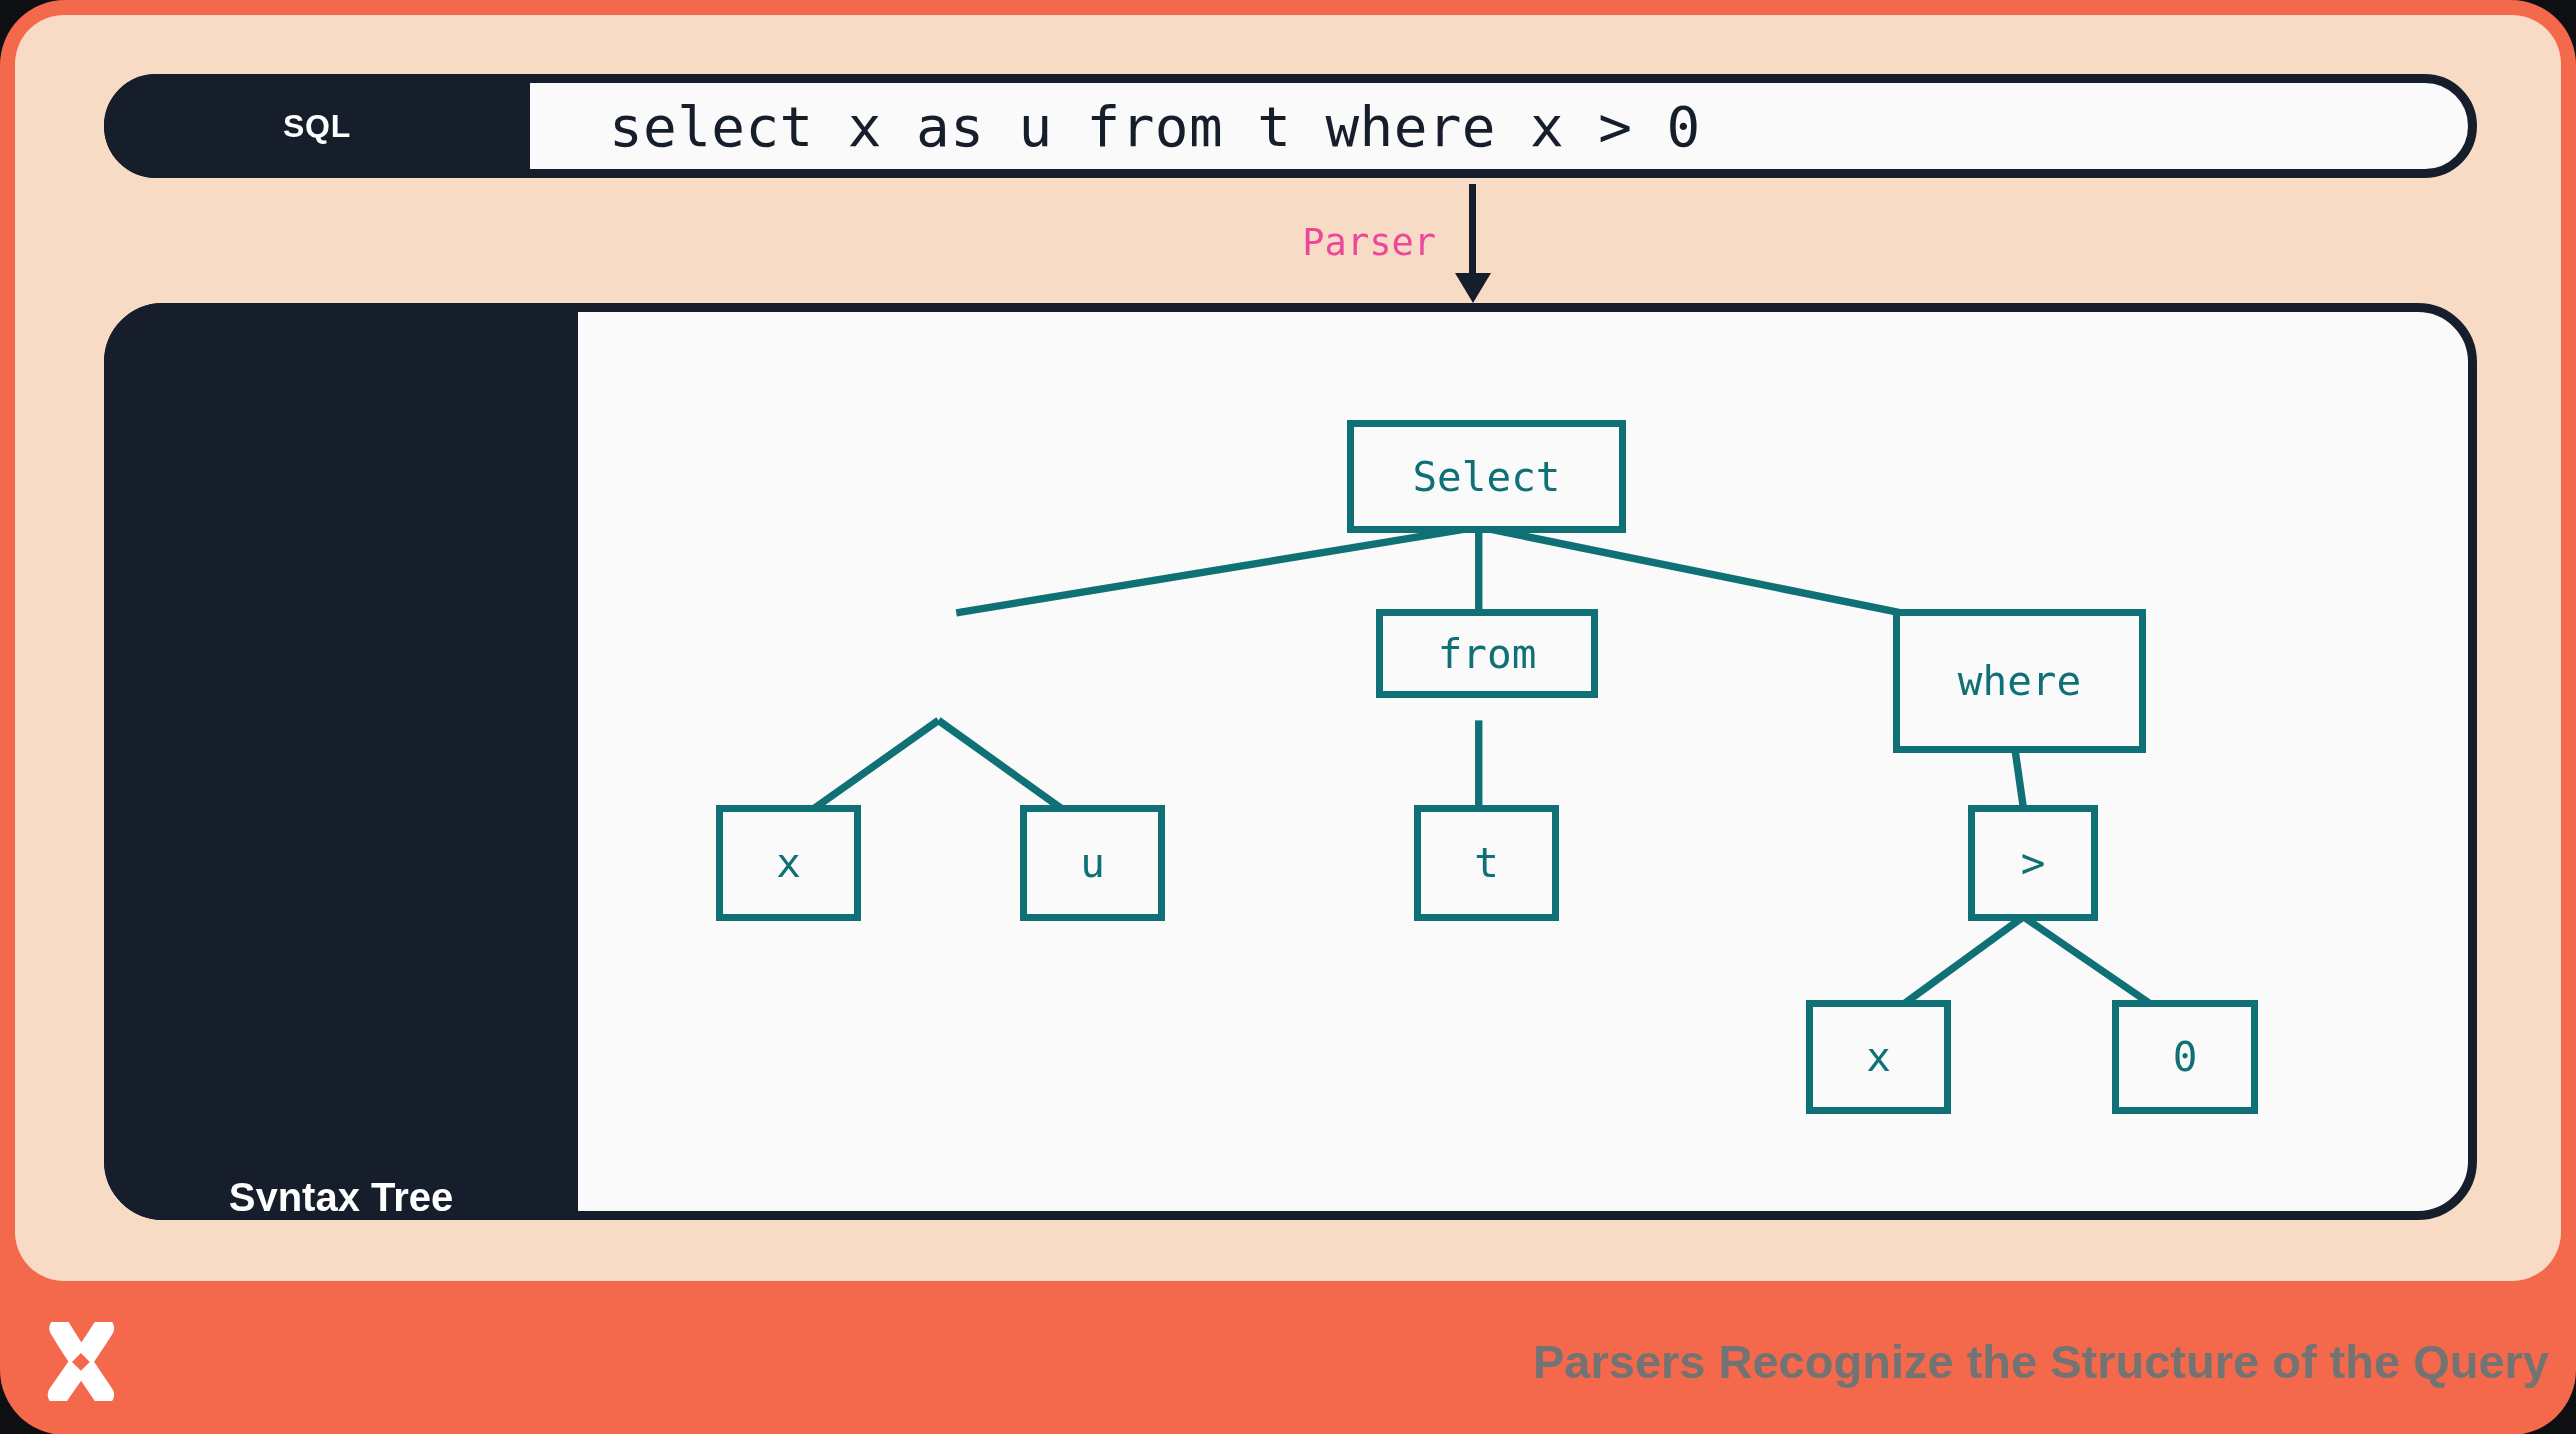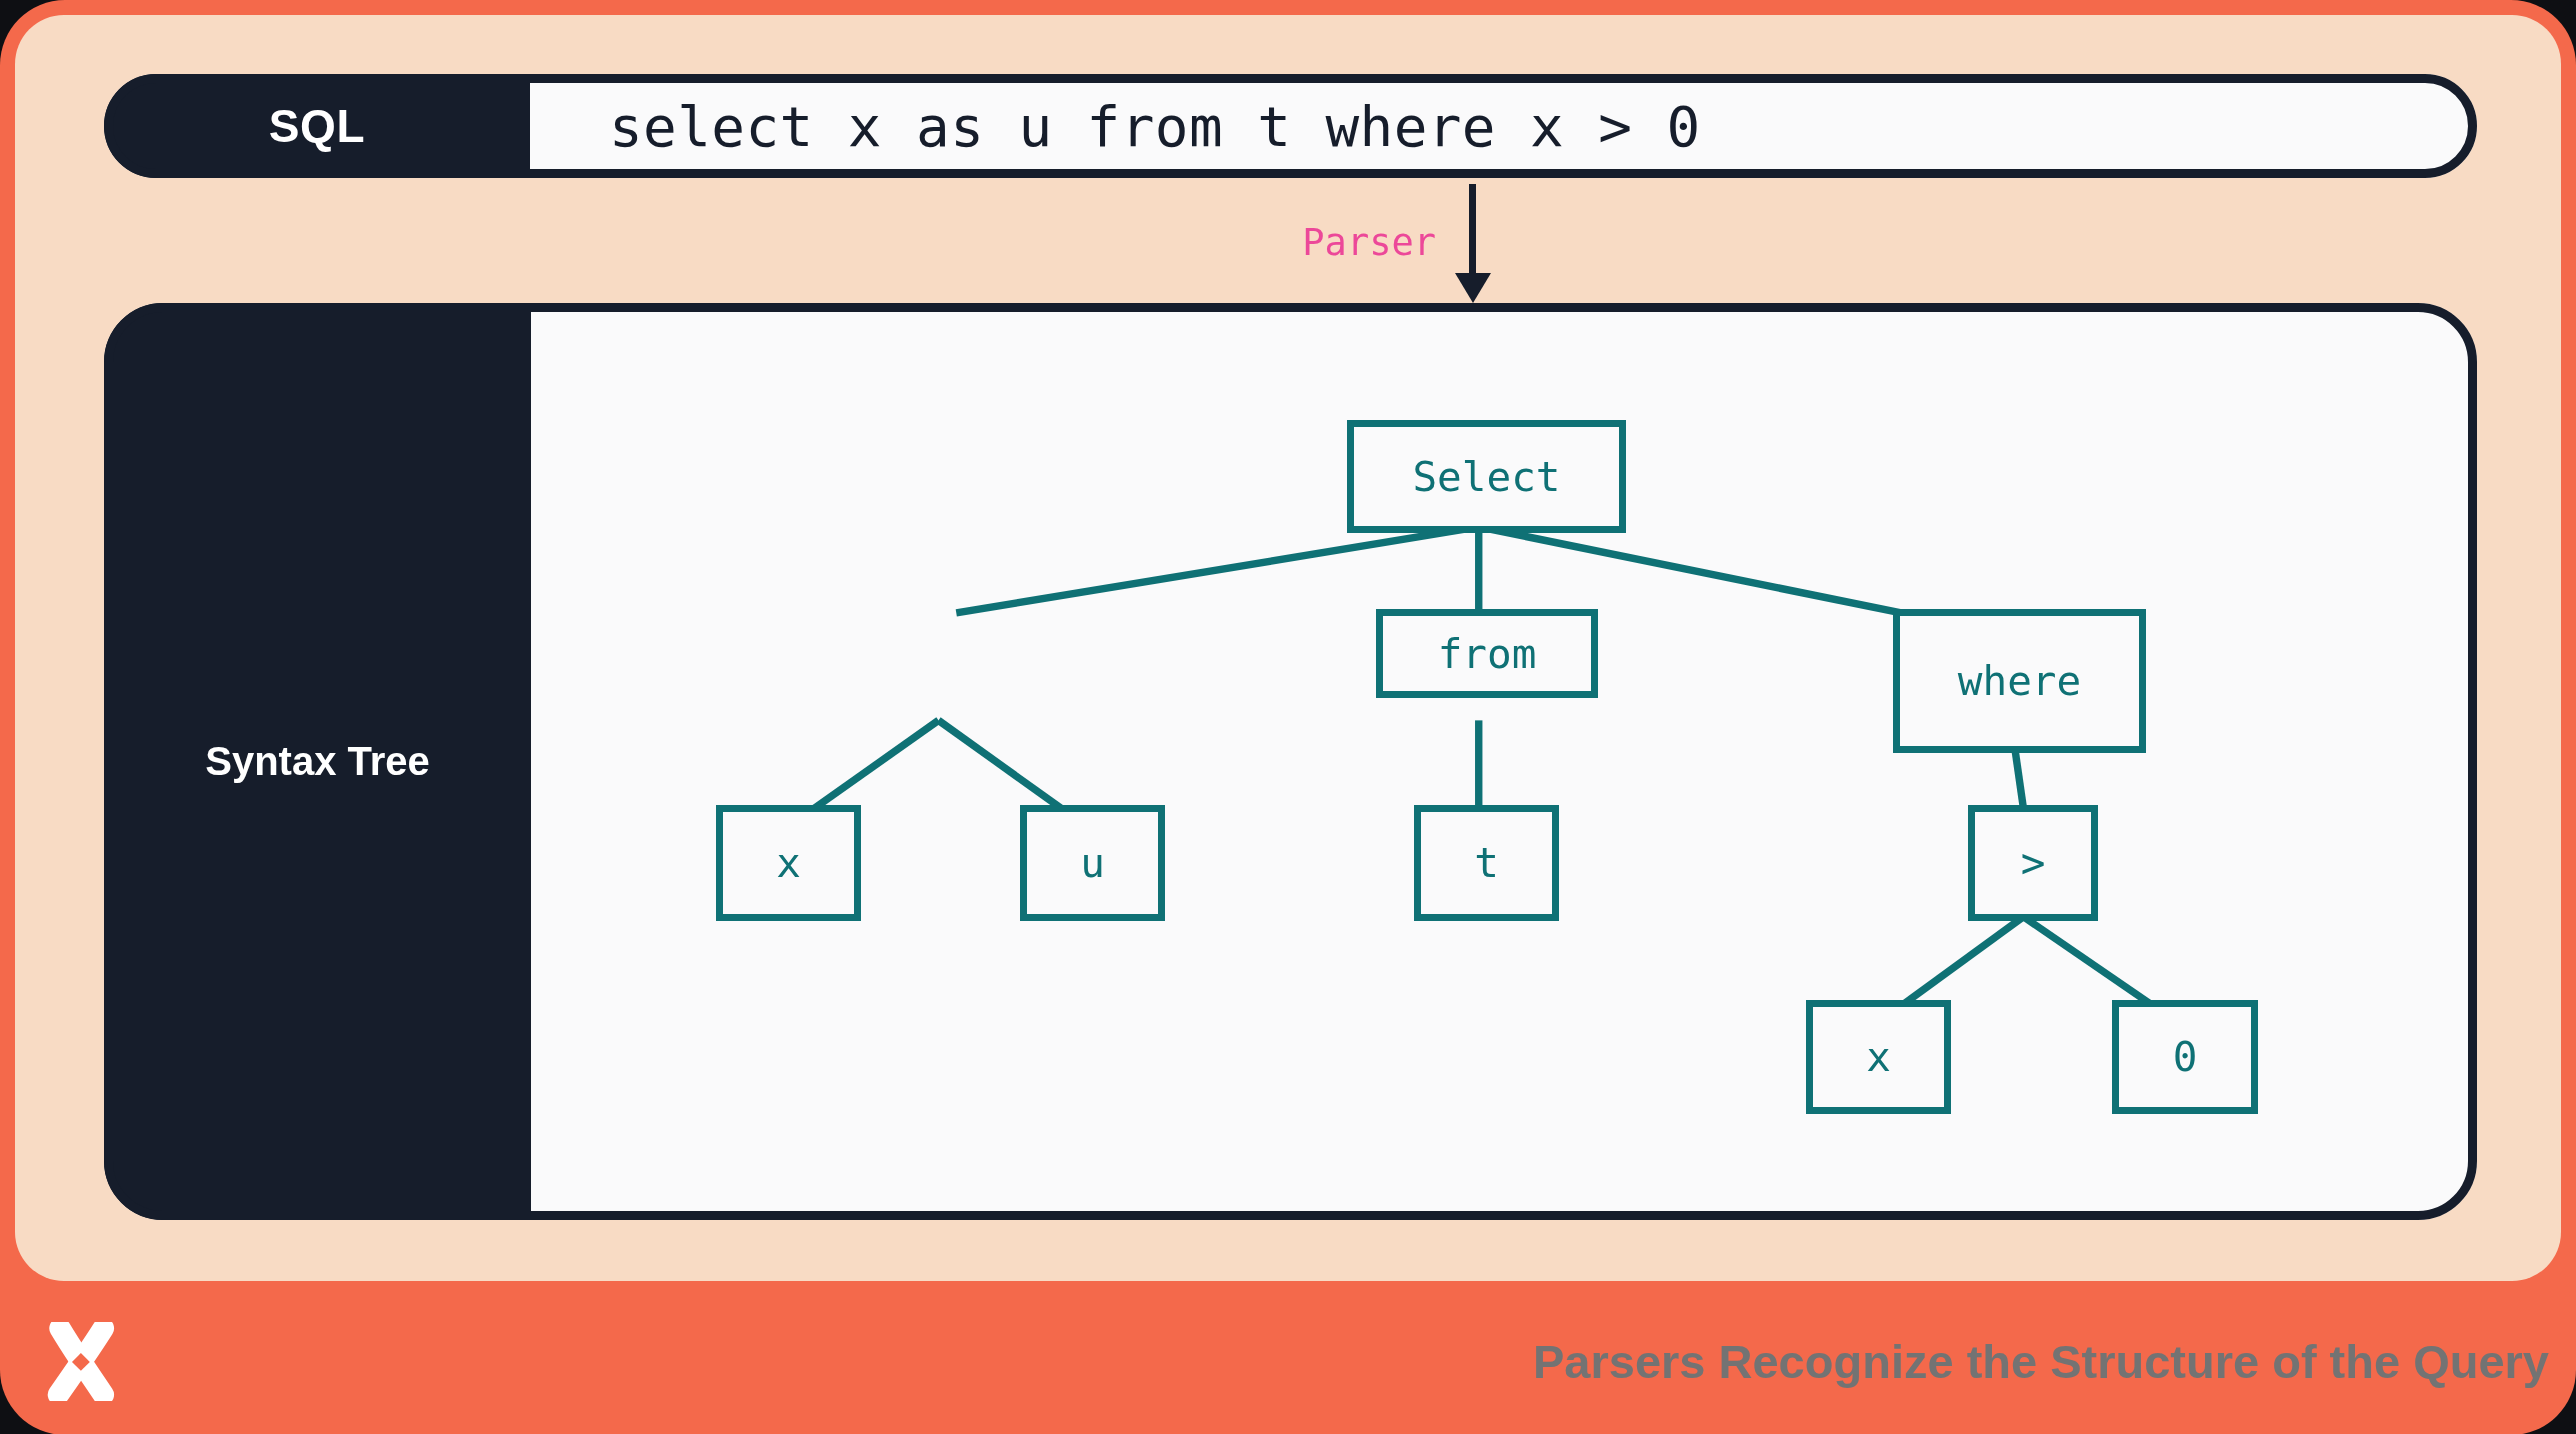--- a/index.html
+++ b/index.html
@@ -42,21 +42,21 @@
     position: absolute;
     left: 0; top: 0; bottom: 0;
     width: 426px;
     background: #161D2B;
     border-radius: 52px 0 0 52px;
     display: flex; align-items: center; justify-content: center;
     z-index: 2;
   }
   .sql-pill-label span {
     color: #FFFFFF;
-    font-size: 46px;
+    font-size: 32px;
     font-weight: 700;
     letter-spacing: 0.7px;
   }
   .sql-query {
     position: absolute;
     left: 505px; top: 0; bottom: 0;
     display: flex; align-items: center;
     font-family: "DejaVu Sans Mono", monospace;
     font-size: 56px;
     color: #161D2B;
@@ -101,24 +101,24 @@
   .tree-panel-border {
     position: absolute; inset: 0;
     border: 9px solid #161D2B;
     border-radius: 59px;
     pointer-events: none;
     z-index: 6;
   }
   .tree-sidebar {
     position: absolute;
     left: 0; top: 0; bottom: 0;
-    width: 427px;
+    width: 474px;
     background: #161D2B;
     border-radius: 59px 0 0 59px;
-    display: flex; align-items: center; justify-content: center;
+    display: flex; align-items: flex-end; justify-content: center;
     z-index: 2;
   }
   .tree-sidebar span {
     color: #FFFFFF;
     font-size: 40px;
     font-weight: 700;
   }
   .tree-edges {
     position: absolute; left: 0; top: 0;
     z-index: 1;

